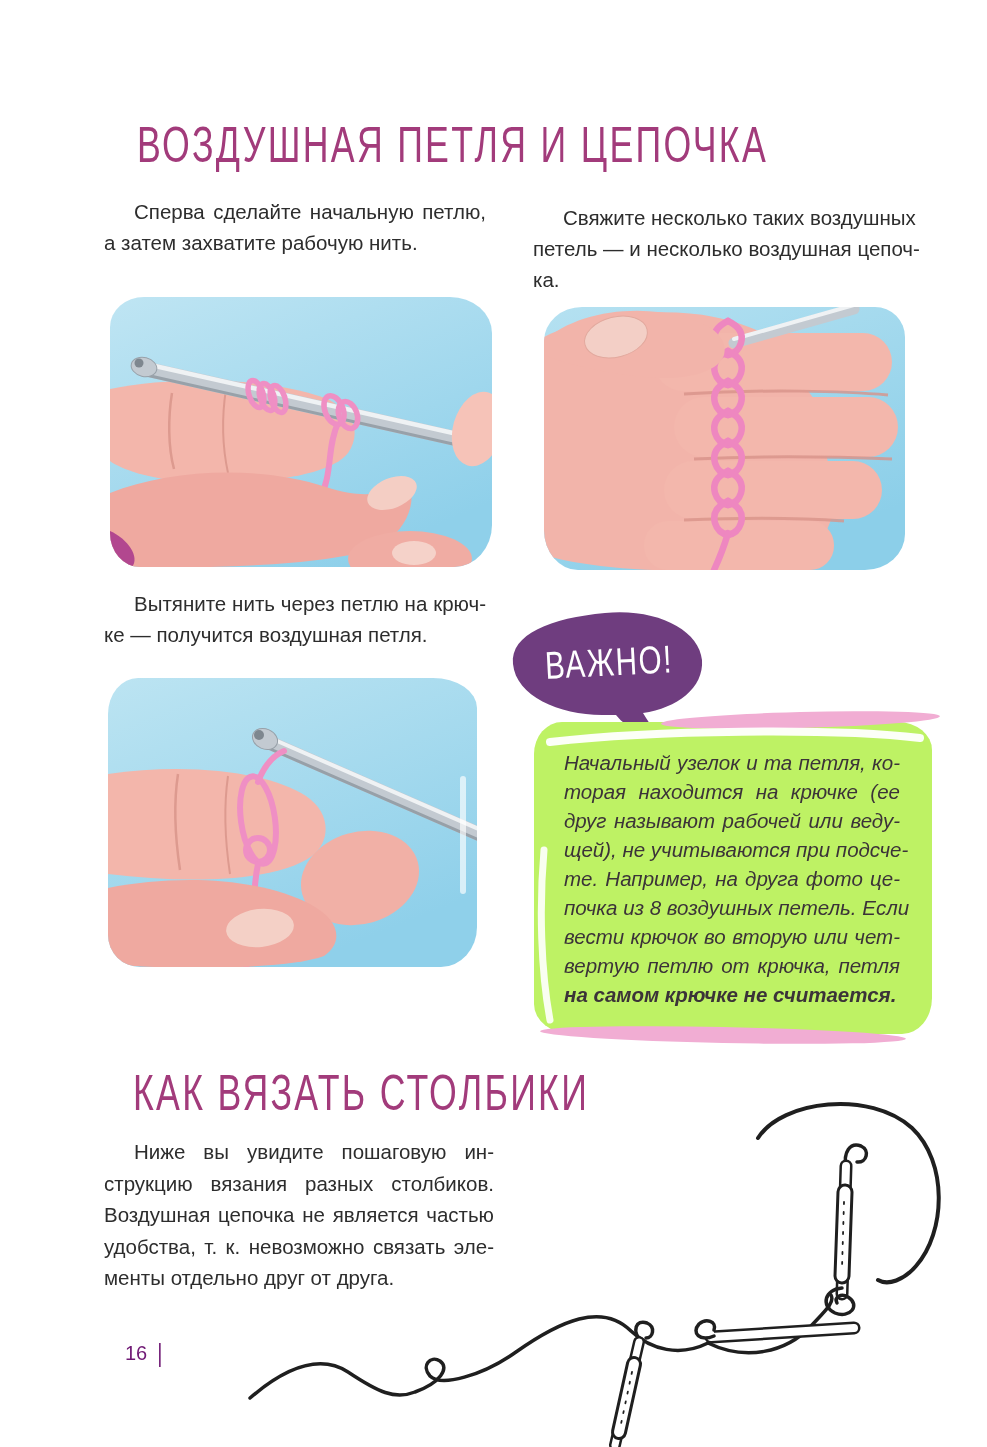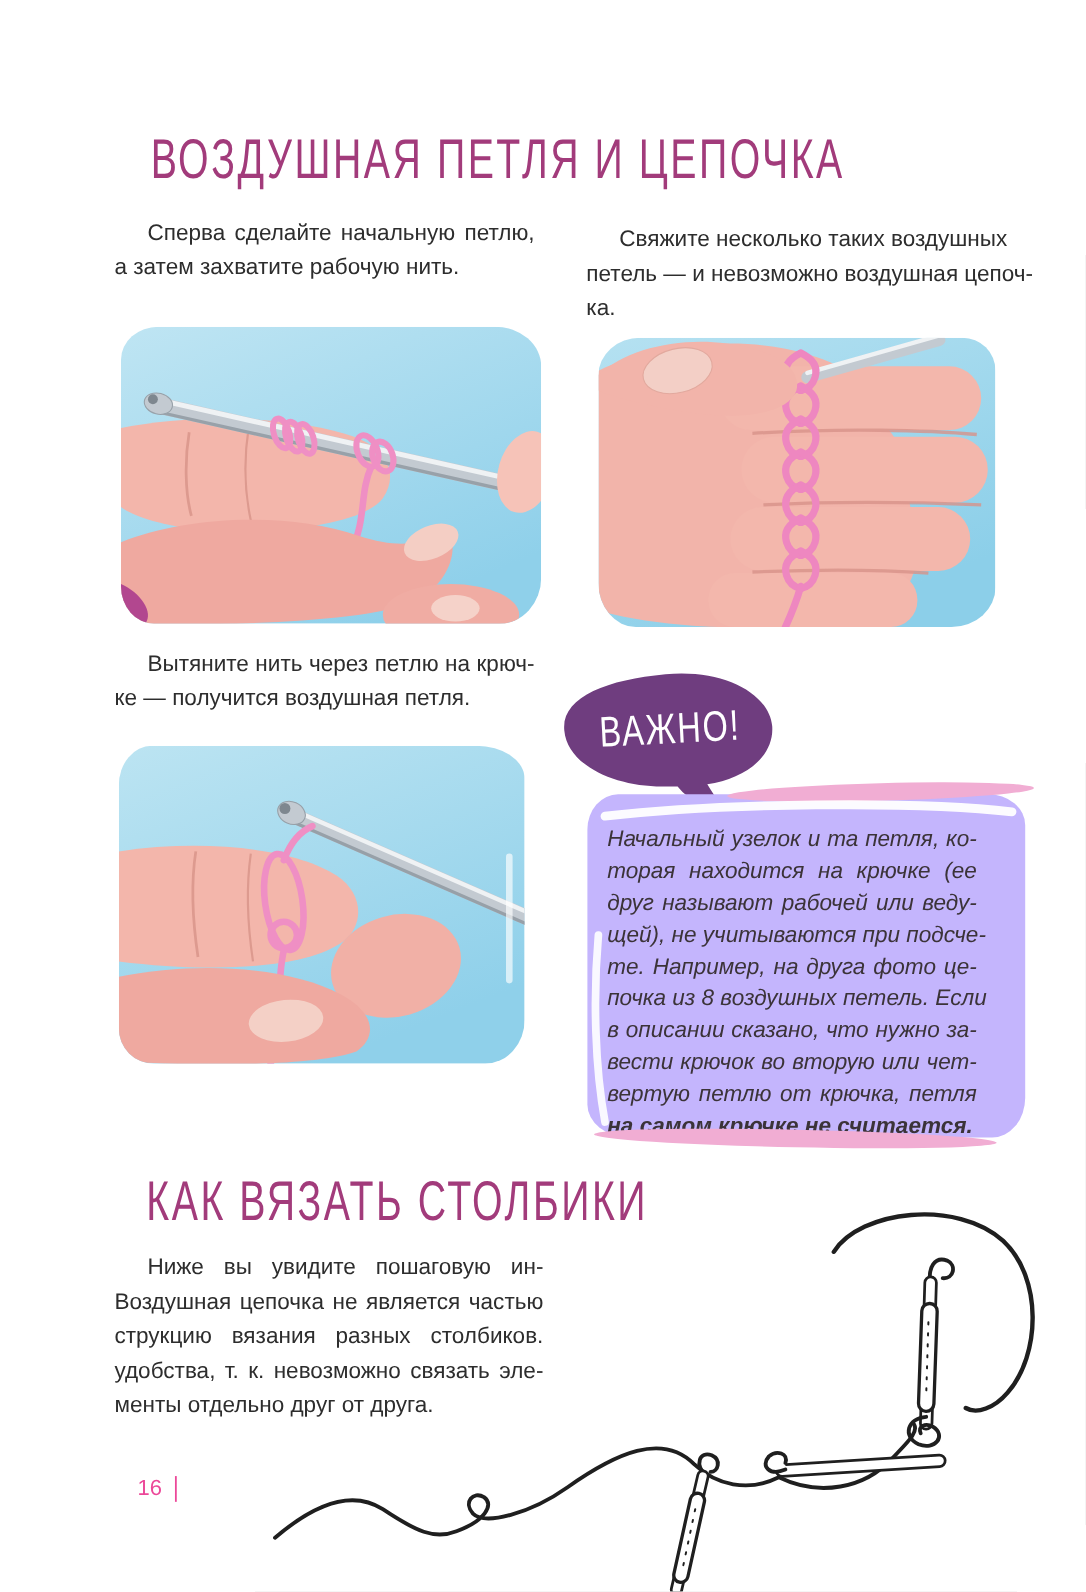--- a/index.html
+++ b/index.html
@@ -38,55 +38,55 @@
   #bubble svg{position:absolute;left:0;top:0;}
   #bubble .bubble-text{
     position:absolute;left:24px;top:34px;width:160px;text-align:center;
     color:#ffffff;font-size:37px;letter-spacing:2px;
     transform:rotate(-3deg) scale(.8,1.05);transform-origin:center;
     font-family:"Liberation Sans",sans-serif;white-space:nowrap;
   }
   
   #note{
     position:absolute;left:534px;top:722px;width:398px;height:312px;
-    background:#c4b5fd;border-radius:28px 34px 30px 38px/32px 28px 36px 30px;
-    box-sizing:border-box;padding:26px 28px 0 18px;
+    background:#bef264;border-radius:28px 34px 30px 38px/32px 28px 36px 30px;
+    box-sizing:border-box;padding:26px 28px 0 30px;
   }
   #note::before{ 
     content:"";position:absolute;right:-8px;top:-10px;width:70%;height:16px;
     background:#f1add3;border-radius:50%;transform:rotate(-1.5deg);
   }
   #note::after{ 
     content:"";position:absolute;left:6px;bottom:-9px;width:92%;height:16px;
     background:#f1add3;border-radius:50%;transform:rotate(1.2deg);
   }
   #note .stroke-overlay{position:absolute;left:0;top:0;pointer-events:none;}
   #note .para-note{position:relative;font-style:italic;font-size:20.5px;line-height:29px;color:#3b3338;width:336px;}
   #note .para-note .line{text-align:justify;text-align-last:justify;white-space:nowrap;}
   #note .para-note .line.last{text-align-last:left;font-weight:bold;}
   
-  #pagenum{position:absolute;left:125px;top:1342px;font-size:20px;color:#ec4899;}
+  #pagenum{position:absolute;left:125px;top:1342px;font-size:20px;color:#701a75;}
   #pagenum .bar{display:inline-block;margin-left:10px;transform:scaleY(1.25);transform-origin:center;}
   
   #drawing{position:absolute;left:230px;top:1090px;width:757px;height:357px;}
 </style>
 </head>
 <body>
 
 <div class="page">
 
   <h1 class="handtitle" id="title1">ВОЗДУШНАЯ ПЕТЛЯ И ЦЕПОЧКА</h1>
 
   <div class="para" id="p-intro-left">
       <div class="line first">Сперва  сделайте  начальную  петлю,</div>
       <div class="line last">а затем захватите рабочую нить.</div>
     </div>
   <div class="para" id="p-intro-right">
       <div class="line first">Свяжите  несколько  таких  воздушных</div>
-      <div class="line">петель — и невозможно воздушная цепоч-</div>
+      <div class="line">петель — и несколько воздушная цепоч-</div>
       <div class="line last">ка.</div>
     </div>
 
   <div class="photo" id="photo1">
     <svg width="382" height="270" viewBox="0 0 382 270">
       <defs>
         <linearGradient id="bg1" x1="0" y1="0" x2="0.6" y2="1">
           <stop offset="0" stop-color="#bfe5f3"></stop>
             <stop offset="1" stop-color="#8fd0ea"></stop>
         </linearGradient>
@@ -226,33 +226,32 @@
       <path d="M 16,20 C 120,8 300,6 386,16" stroke="#ffffff" stroke-width="8" fill="none" stroke-linecap="round" opacity=".95"></path>
       <path d="M 10,128 C 5,185 7,250 16,298" stroke="#ffffff" stroke-width="7" fill="none" stroke-linecap="round" opacity=".9"></path>
     </svg>
     <div class="para para-note no-indent" style="position:relative;">
         <div class="line first">Начальный узелок и та петля, ко-</div>
         <div class="line">торая  находится  на  крючке  (ее</div>
         <div class="line">друг называют рабочей или веду-</div>
         <div class="line">щей), не учитываются при подсче-</div>
         <div class="line">те.  Например,  на  друга  фото  це-</div>
         <div class="line">почка из 8 воздушных петель. Если</div>
-        <div class="line">в описании сказано, что нужно за-</div>
         <div class="line">вести крючок во вторую или чет-</div>
         <div class="line">вертую  петлю  от  крючка,  петля</div>
         <div class="line last">на самом крючке не считается.</div>
       </div>
   </div>
 
   <h1 class="handtitle" id="title2">КАК ВЯЗАТЬ СТОЛБИКИ</h1>
 
   <div class="para" id="p-stitches">
       <div class="line first">Ниже  вы  увидите  пошаговую  ин-</div>
+      <div class="line">струкцию  вязания  разных  столбиков.</div>
       <div class="line">Воздушная цепочка не является частью</div>
-      <div class="line">струкцию  вязания  разных  столбиков.</div>
       <div class="line">удобства, т. к. невозможно связать эле-</div>
       <div class="line last">менты отдельно друг от друга.</div>
     </div>
 
   <div id="pagenum">
     <span>16</span><span class="bar">|</span>
   </div>
 
   <svg id="drawing" viewBox="0 0 757 357">
     <g fill="none" stroke-linecap="round">

